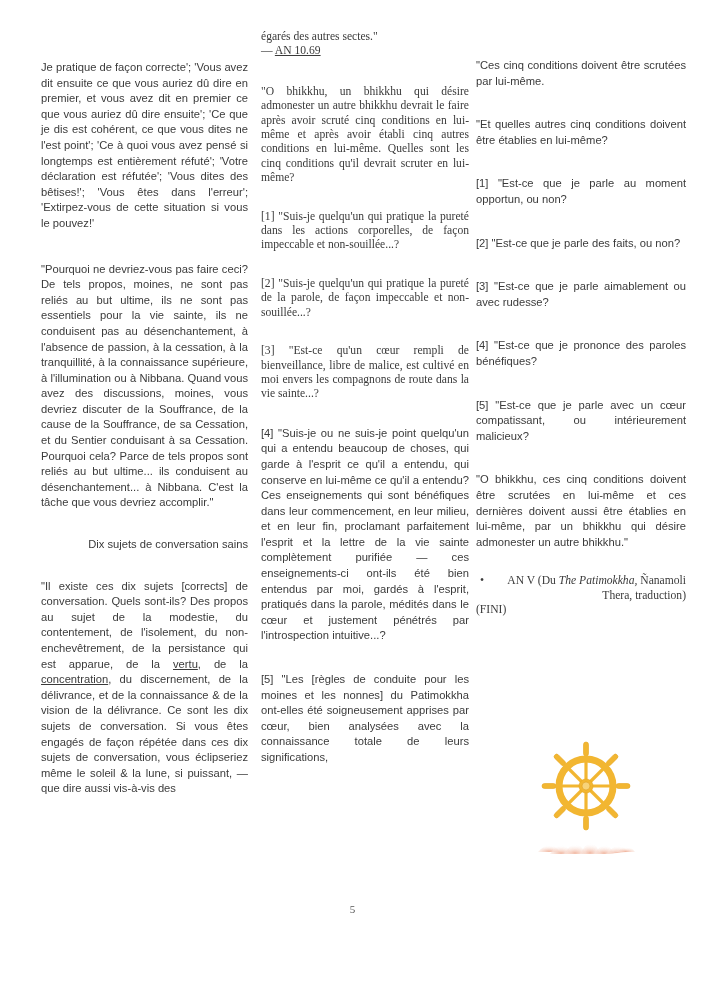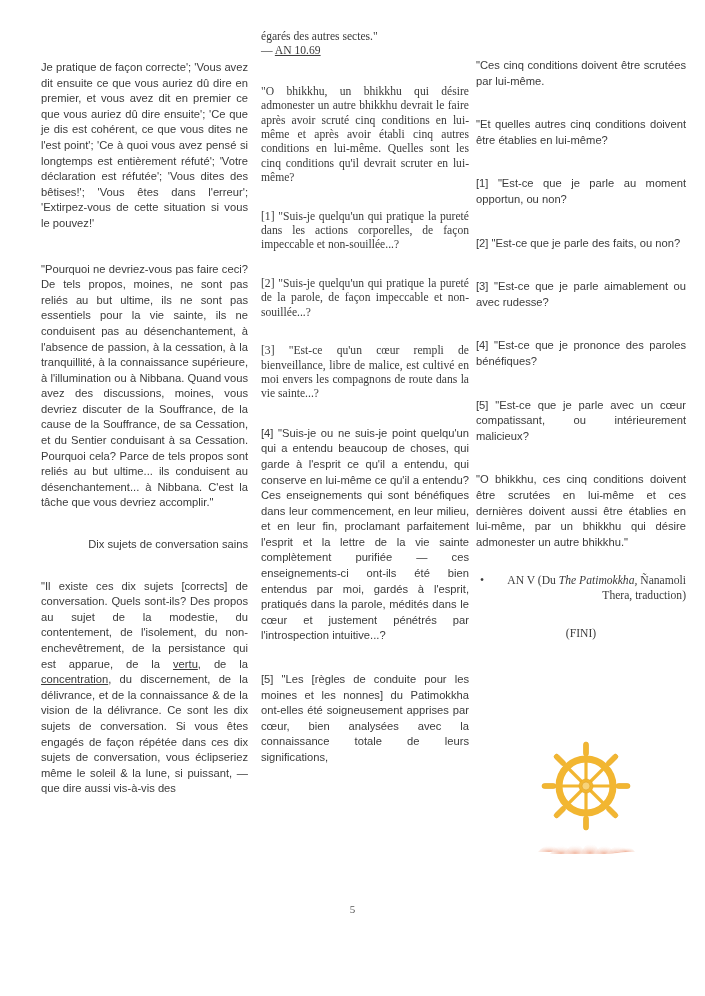--- a/index.html
+++ b/index.html
@@ -56,21 +56,21 @@
     <p class="sans" style="margin-top:28px;">[3] "Est-ce que je parle aimablement ou avec rudesse?</p>
     <p class="sans" style="margin-top:28px;">[4] "Est-ce que je prononce des paroles bénéfiques?</p>
     <p class="sans" style="margin-top:28px;">[5] "Est-ce que je parle avec un cœur compatissant, ou intérieurement malicieux?</p>
     <p class="sans" style="margin-top:28px;">"O bhikkhu, ces cinq conditions doivent être scrutées en lui-même et ces dernières doivent aussi être établies en lui-même, par un bhikkhu qui désire admonester un autre bhikkhu."</p>
     <div class="serif bullet" style="margin-top:24px; padding-left:4px;">
       <span class="dot">•</span>
       <p style="text-align:right;">
         <span>AN V (Du </span><i>The Patimokkha,</i><span> Ñanamoli Thera, traduction)</span>
       </p>
     </div>
-    <p class="serif centered" style="margin-top:24px; text-align:center;">(FINI)</p>
+    <p class="serif centered" style="text-align:left;">(FINI)</p>
   </div>
 
   <div class="wheel-wrap">
     <svg width="100" height="92" viewBox="0 0 100 92">
       <g fill="#f2b631" stroke="#e6a51f" stroke-width="0.6">
         <g transform="translate(50,46)">
 
           <g>
             <rect x="-2.5" y="-44" width="5" height="14" rx="2.5"></rect>
             <rect x="-2.5" y="30" width="5" height="14" rx="2.5"></rect>

